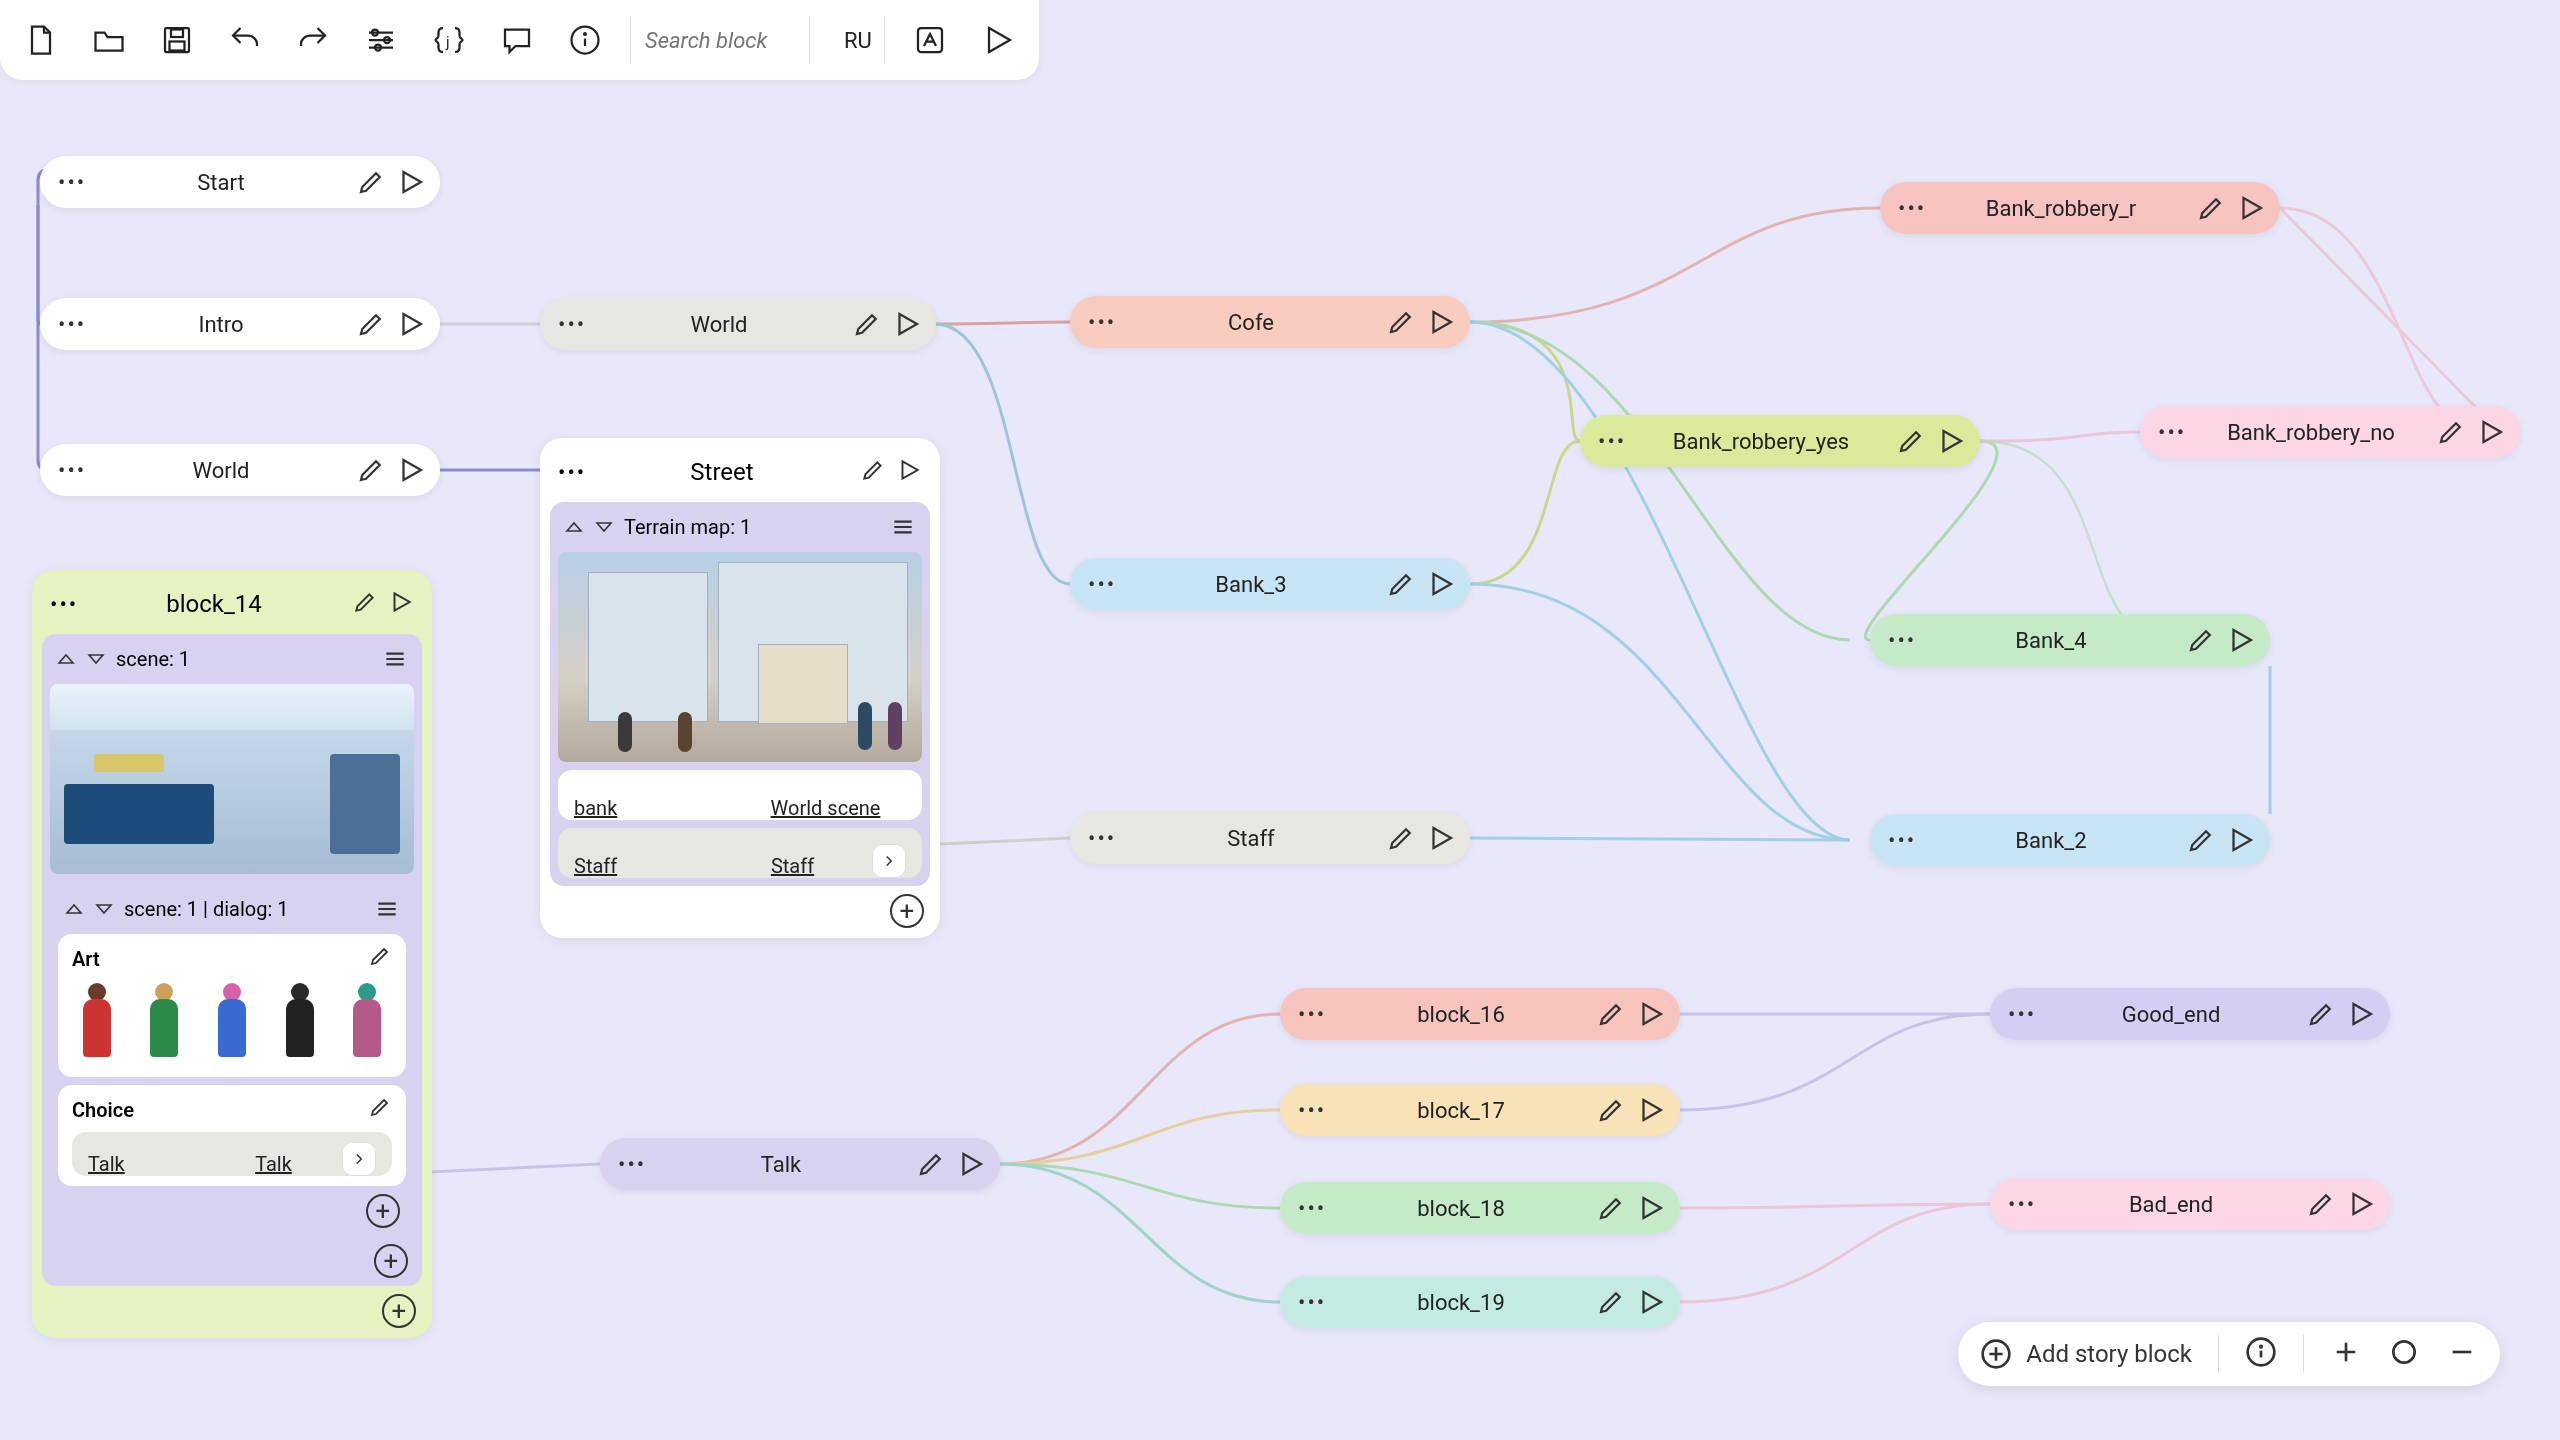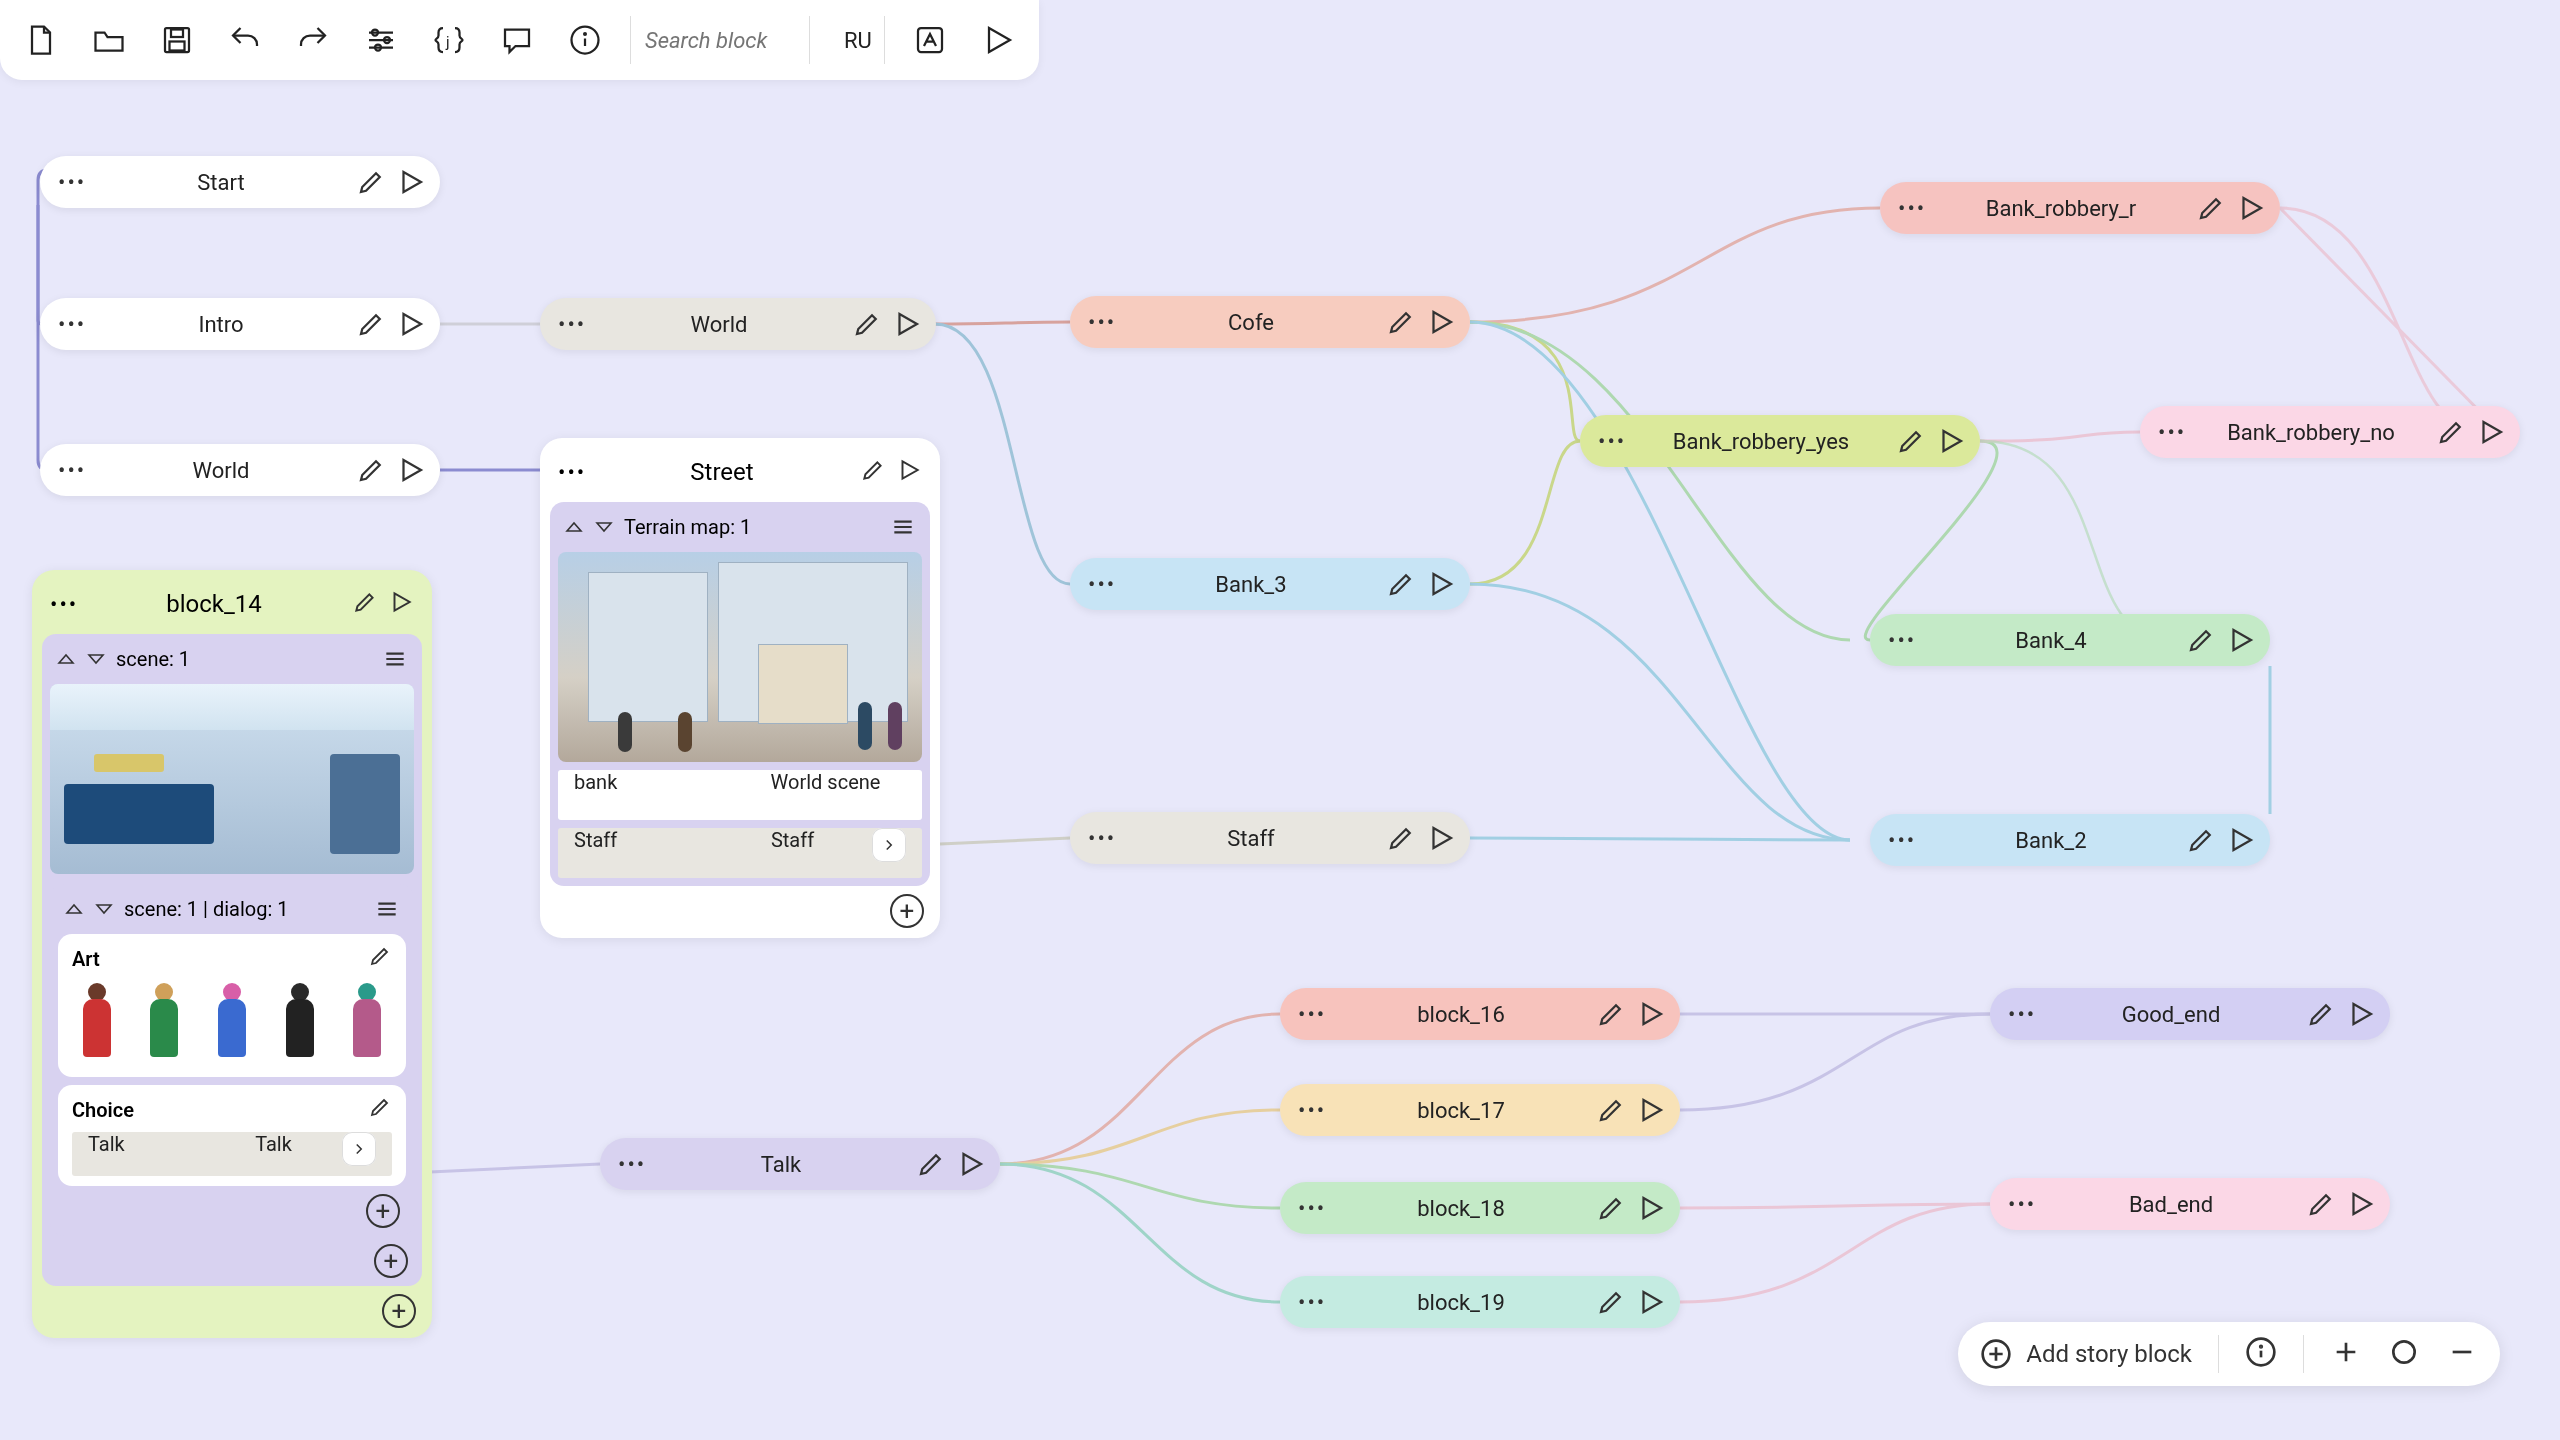--- a/index.html
+++ b/index.html
@@ -70,22 +70,22 @@
   .tri { width:20px; height:20px; }
   .tri svg { width:20px; height:20px; fill:#333; }
   .sub-title { font-size:20px; flex:1; }
   .burger { width:26px; height:26px; cursor:pointer; }
   .burger svg { stroke:#333; stroke-width:2; }
 
   .thumb { width:100%; height:190px; background:linear-gradient(#cfe0ef,#a5bcd3); border-radius:8px; margin-top:8px; position:relative; overflow:hidden; }
   .thumb-street { background:linear-gradient(#b7cfe6 0%,#d5d0c6 60%,#b3a89b 100%); height:210px; }
 
   .row-pill {
-    background:#fff; border-radius:3px; height:50px; margin-top:8px;
-    display:flex; align-items:flex-start; padding:0 16px; font-size:20px; color:#222; gap:10px;
+    background:#fff; border-radius:14px; height:50px; margin-top:8px;
+    display:flex; align-items:flex-end; padding:0 16px; font-size:20px; color:#222; gap:10px;text-decoration:underline;
   }
   .row-pill.grey { background:#e8e6e0; }
   .row-pill span.lab1 { flex:1; }
   .row-pill span.lab2 { flex:1; text-align:center; }
   .arrow-sq { width:34px; height:34px; background:#fff; border-radius:10px; display:flex; align-items:center; justify-content:center; box-shadow:inset 0 0 0 1px #ddd; }
   .arrow-sq svg { width:18px; height:18px; stroke:#333; stroke-width:2; fill:none; }
 
   .inner-white { background:#fff; border-radius:14px; margin-top:8px; padding:10px 14px; }
   .inner-white .h { font-size:20px; font-weight:600; display:flex; align-items:center; }
   .inner-white .h .sp { flex:1; }

